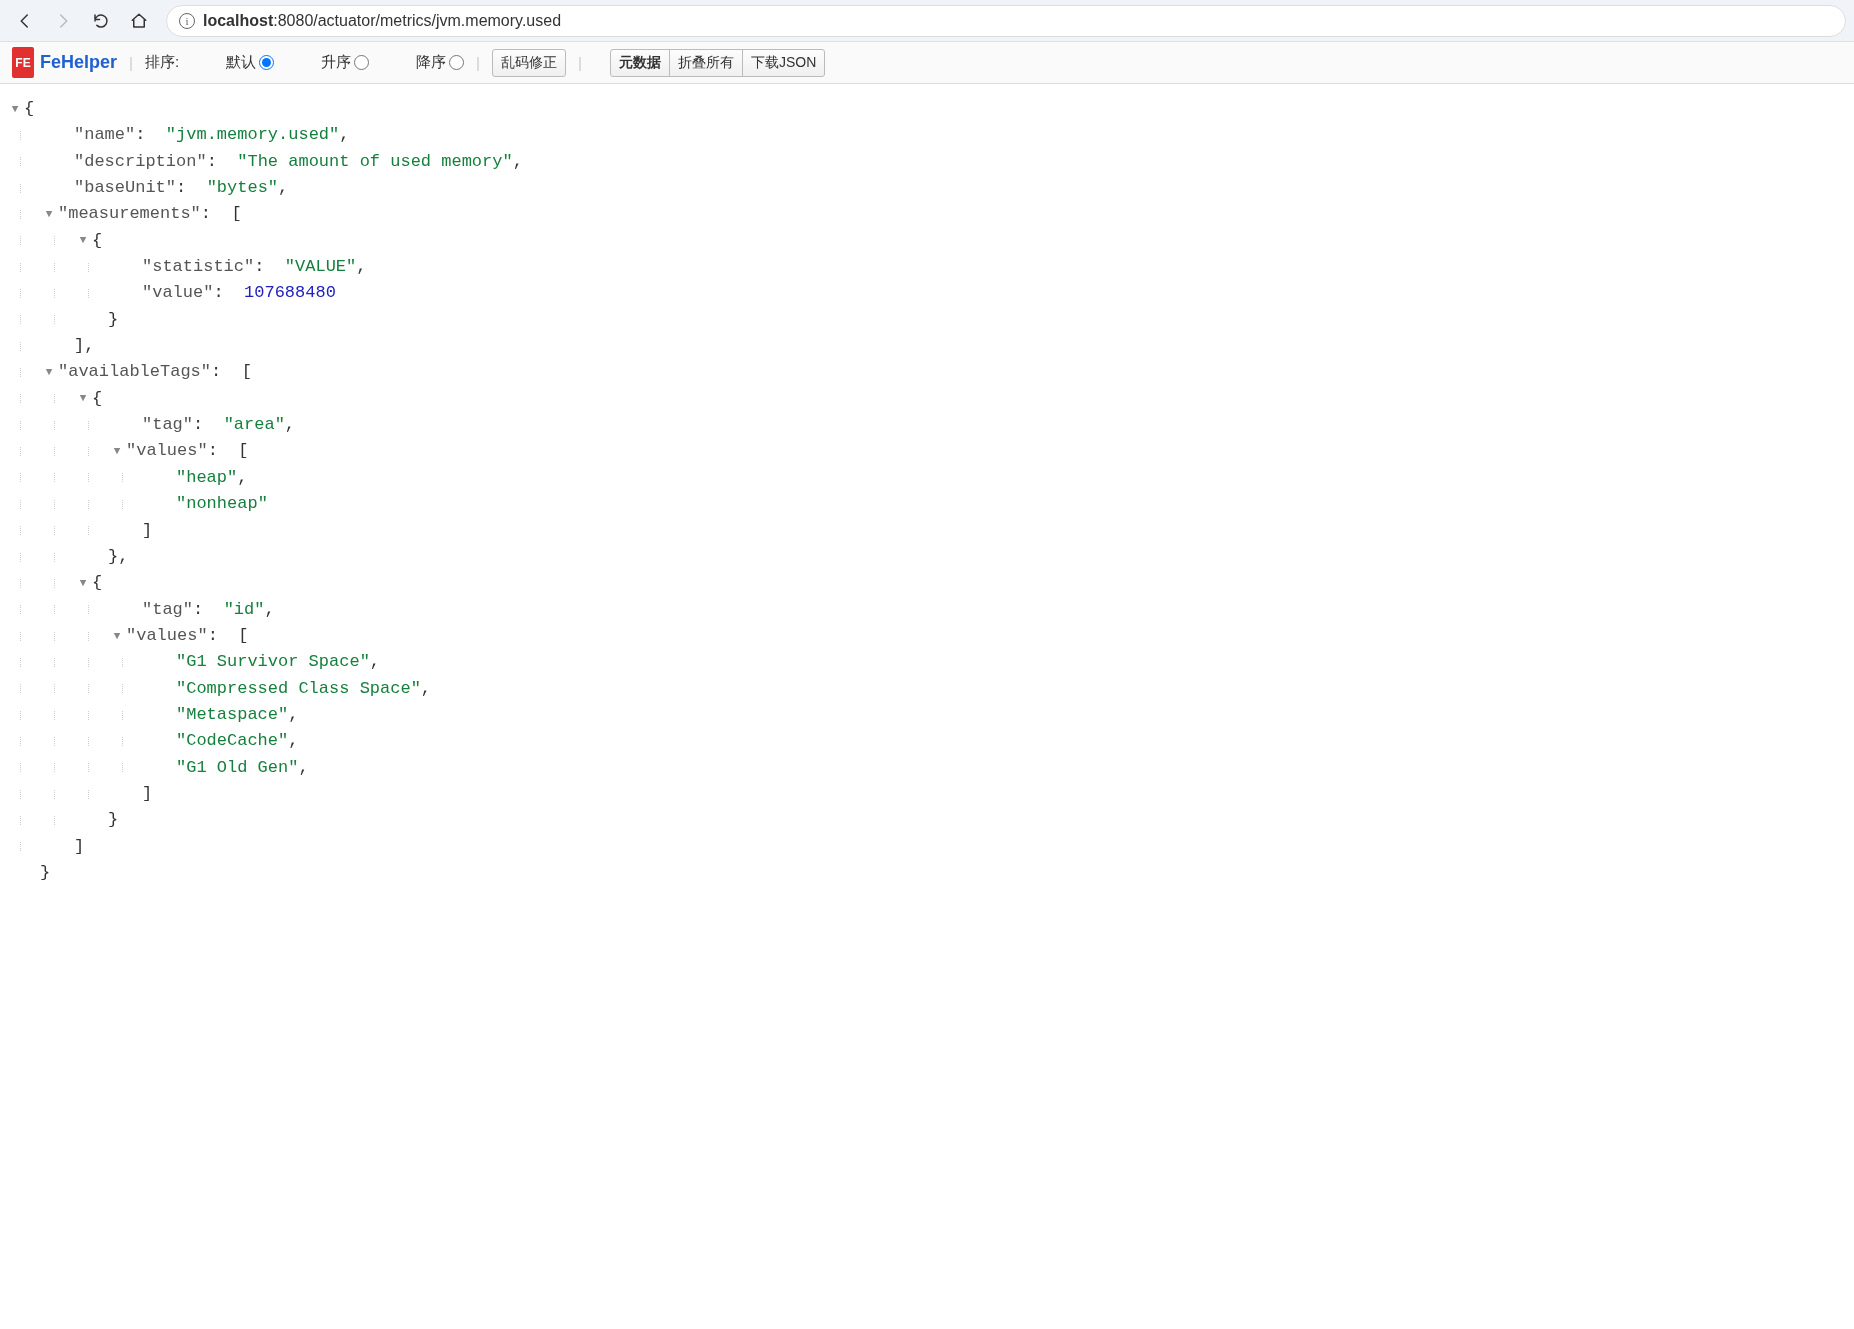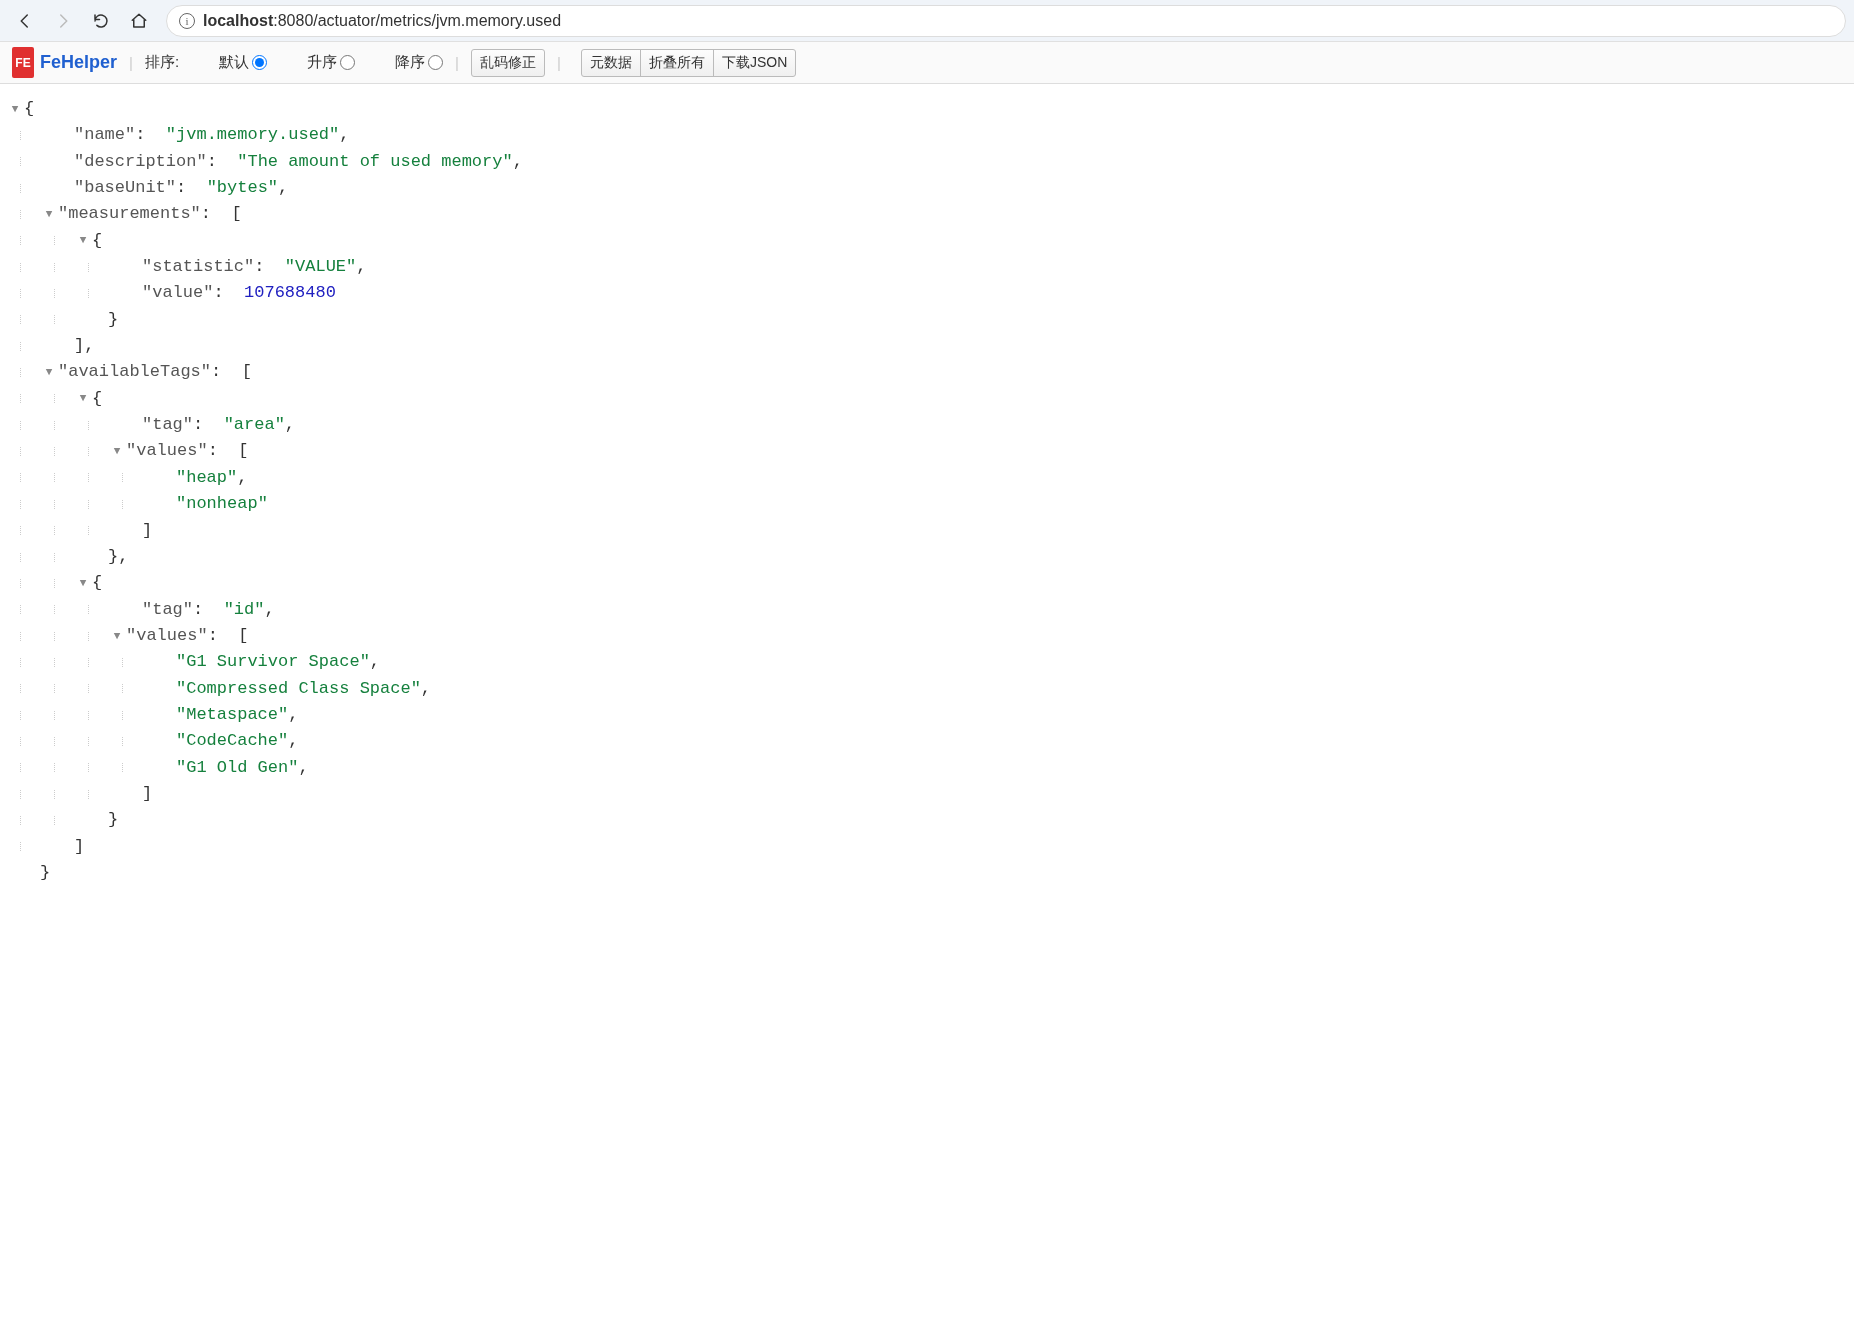--- a/index.html
+++ b/index.html
@@ -75,35 +75,35 @@
   }
   .fe-logo-icon {
     background: #e03030;
     color: #fff;
     width: 22px; height: 31px;
     display: flex; align-items: center; justify-content: center;
     font-size: 12px; font-weight: bold;
     border-radius: 2px;
   }
   .sep { color: #ccc; }
-  .sort-group { display: flex; align-items: center; gap: 4px; }
+  .sort-group { display: flex; align-items: center; gap: 11px; }
   .sort-group label { display: flex; align-items: center; gap: 3px; cursor: pointer; margin-left: 36px; }
   .sort-group input[type=radio] { width: 15px; height: 15px; cursor: pointer; }
   .fe-btn {
     padding: 4px 8px;
     border: 1px solid #bbb;
     background: linear-gradient(#fdfdfd, #f0f0f0);
     border-radius: 3px;
     font-size: 14px;
     cursor: pointer;
     color: #333;
   }
   .btn-group { display: flex; }
   .btn-group .fe-btn { border-radius: 0; margin-left: -1px; }
-  .btn-group .fe-btn:first-child { border-radius: 3px 0 0 3px; margin-left: 8px; }
+  .btn-group .fe-btn:first-child { border-radius: 3px 0 0 3px; margin-left: 16px; font-weight: bold; }
   .btn-group .fe-btn:last-child { border-radius: 0 3px 3px 0; }
 
   
   .json-view {
     padding: 12px 6px;
     font-family: "Consolas", "Courier New", monospace;
     font-size: 17px;
     line-height: 1.55;
     color: #333;
   }

